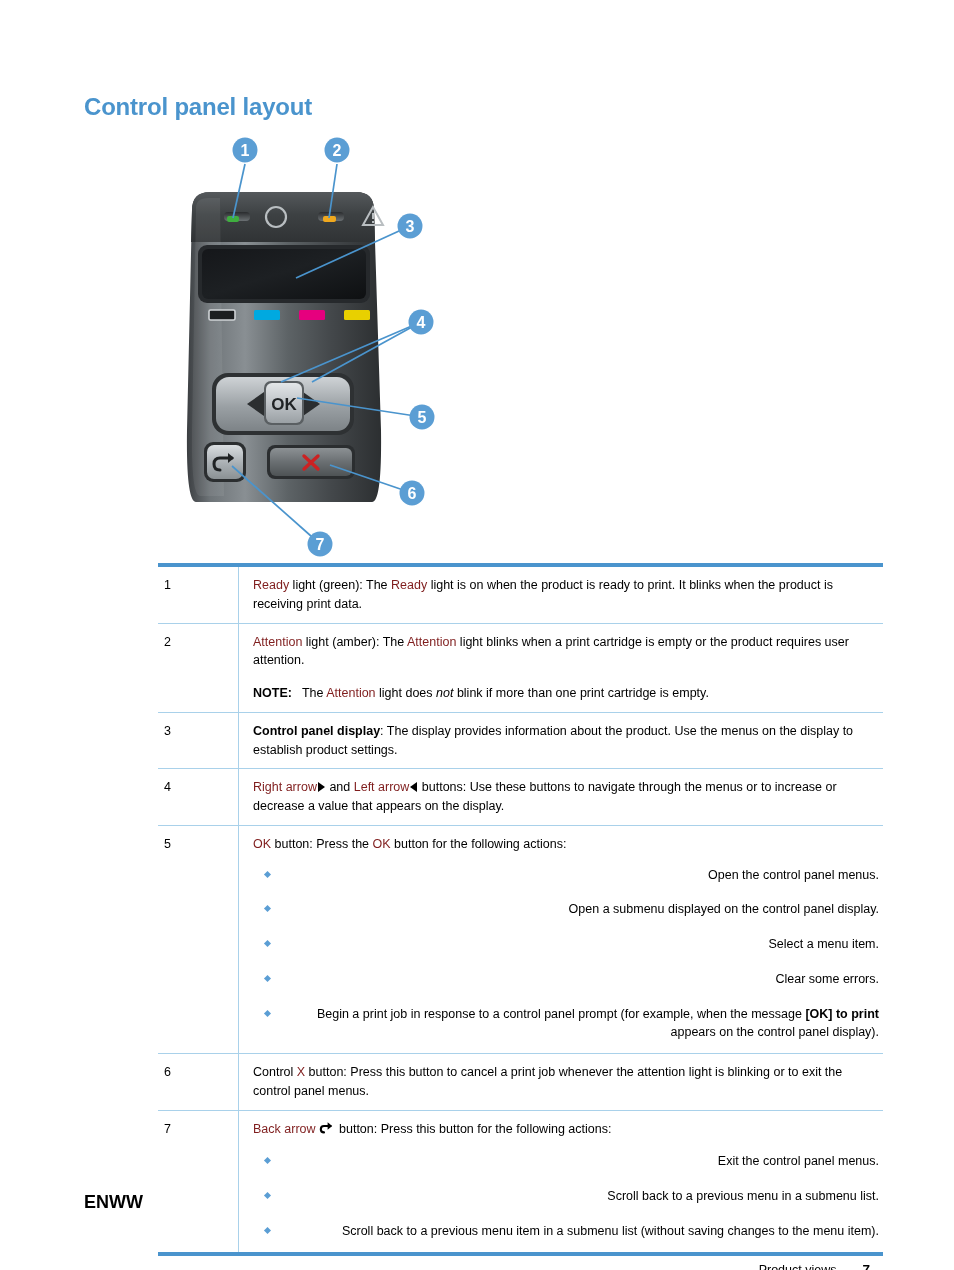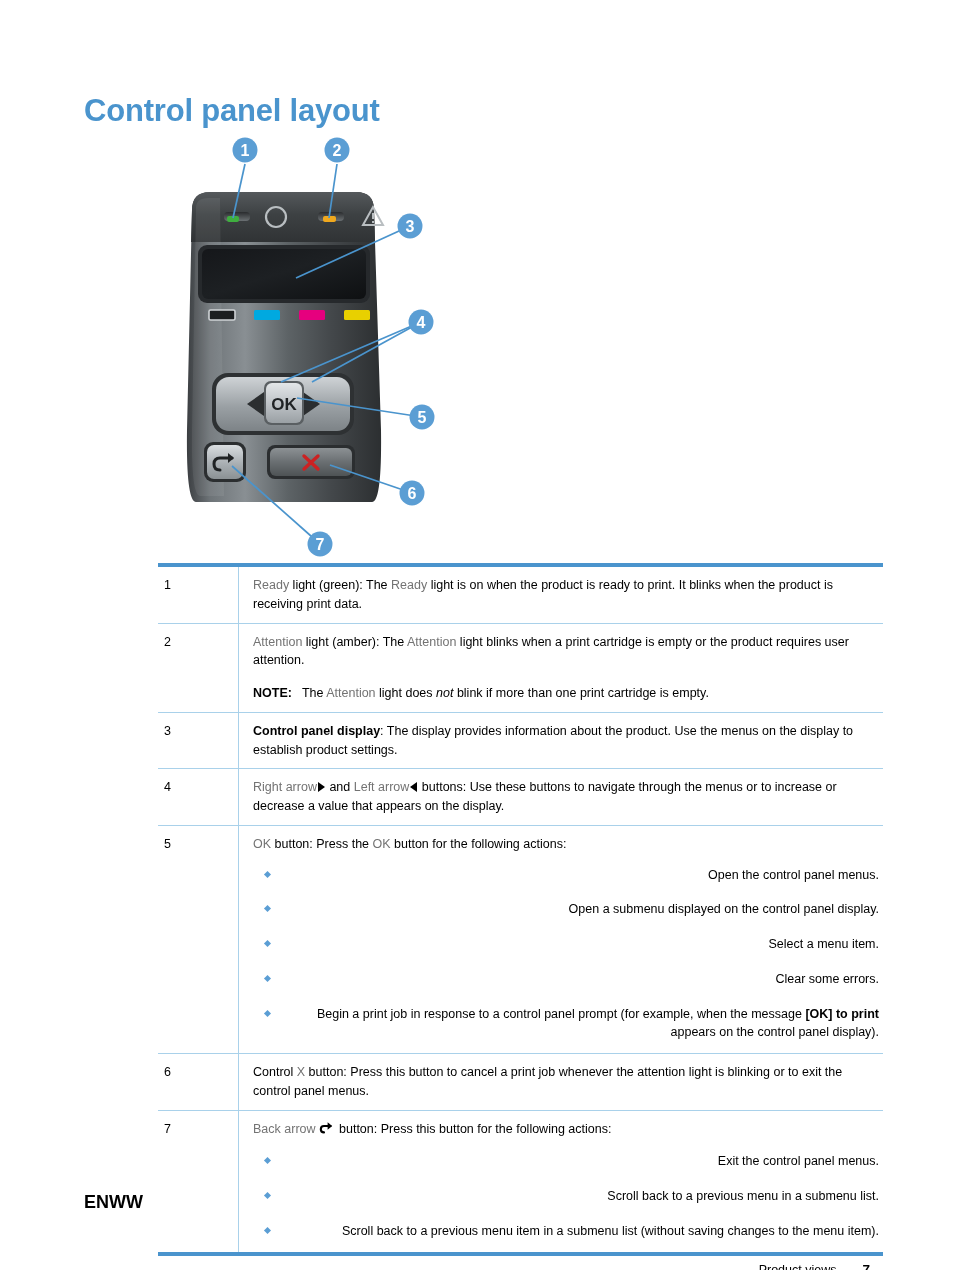--- a/index.html
+++ b/index.html
@@ -19,21 +19,21 @@
   .page {
     position: absolute;
     inset: 0;
   }
 
   
   .page-title {
     position: absolute;
     left: 84px;
     top: 93px;
-    font-size: 31px;
+    font-size: 24px;
     font-weight: bold;
     color: #4a94cd;
     letter-spacing: -0.2px;
   }
 
   
   .figure {
     position: absolute;
     left: 84px;
     top: 130px;
@@ -72,21 +72,21 @@
     padding-left: 6px !important;
     line-height: 1.45;
   }
   td.desc {
     border-left: 1px solid #a9d1ea;
     padding-left: 14px !important;
     padding-right: 4px !important;
     font-size: 12.5px;
     line-height: 1.5;
   }
-  .blue { color: #737373; }
+  .blue { color: #7f1d1d; }
   .bold { font-weight: bold; margin-top: 26px; }
   .ital { font-style: italic; margin-top: 32px; }
   .note-label { color: #000000; font-weight: bold; }
   .note-block { margin-top: 14px; }
   .note-gap { display:inline-block; width: 10px; }
 
   ul.bullets {
     list-style: none;
     margin: 12px 0 0 0;
     padding: 0;

